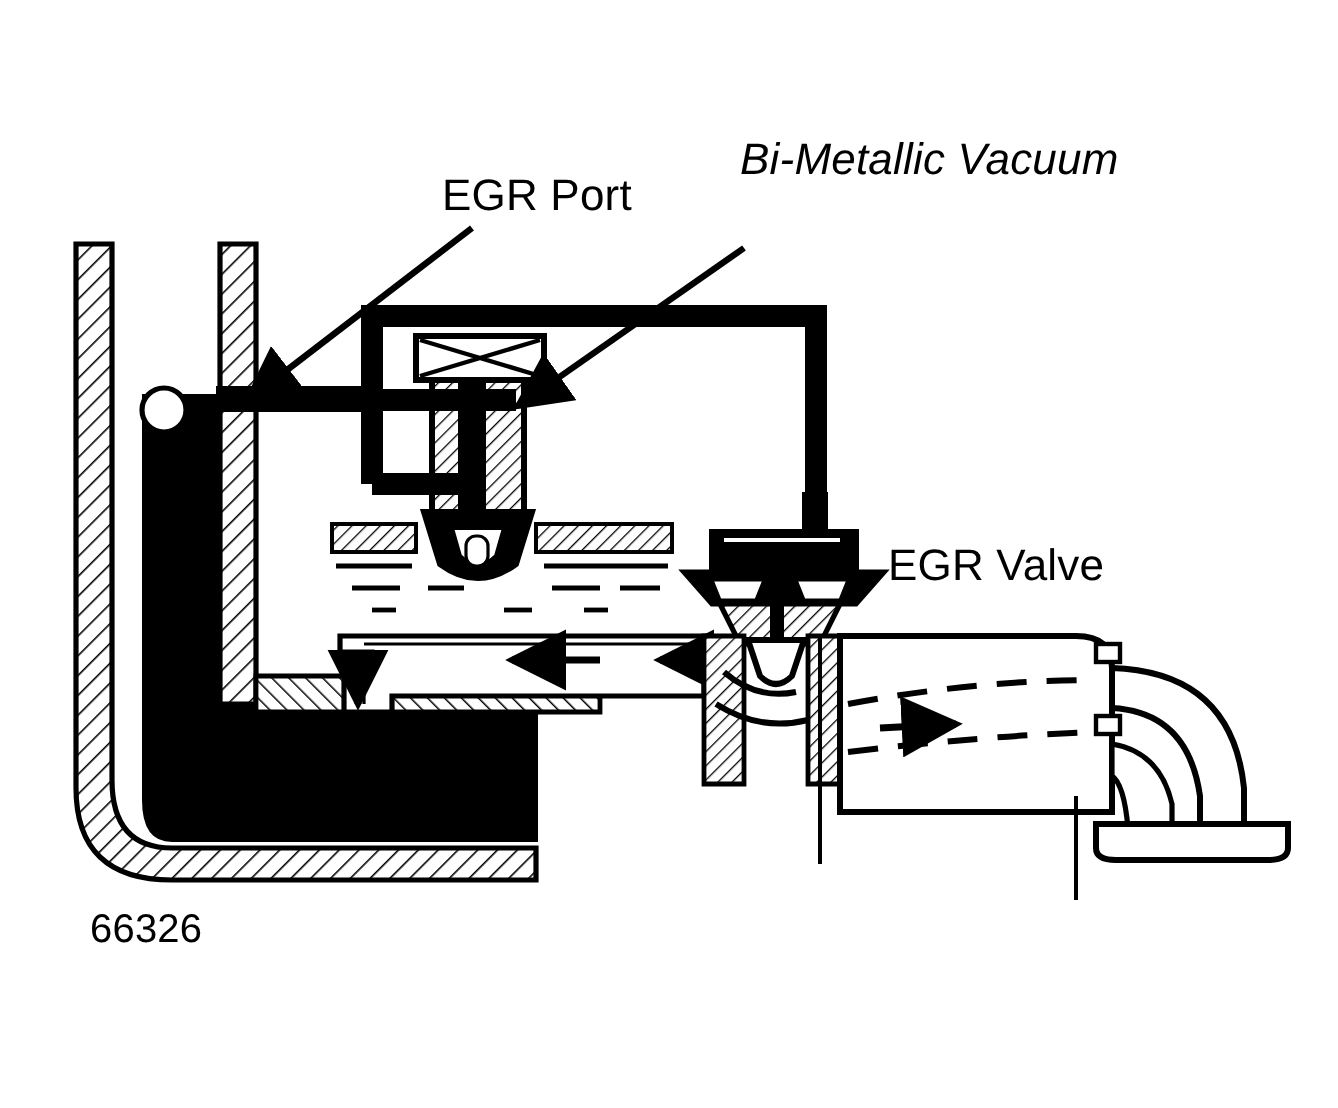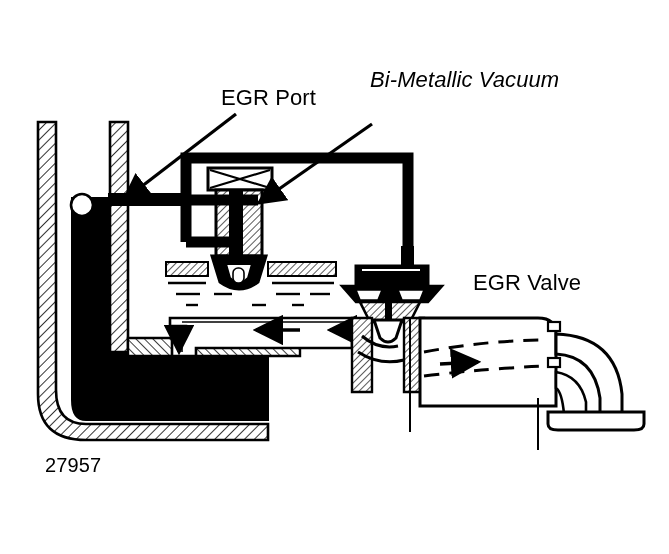--- a/index.html
+++ b/index.html
@@ -26,21 +26,21 @@
   .lbl {
     position: absolute;
     color: #000000;
     font-family: "Liberation Sans", sans-serif;
     white-space: nowrap;
     line-height: 1.08;
     letter-spacing: 0.1px;
   }
   #label-egr-port   { left: 221px; top: 86px;  font-size: 22px; }
   #label-bvsv       { left: 370px; top: 68px;  font-size: 22px; font-style: italic; }
-  #label-egr-valve  { left: 473px; top: 271px; font-size: 22px; }
+  #label-egr-valve  { left: 444px; top: 271px; font-size: 22px; }
   #label-figure-no  { left: 45px;  top: 455px; font-size: 20px; }
   .lbl span { display: block; }
 </style>
 </head>
 <body>
 
 <div id="page">
 
   <svg id="diagram" viewBox="0 0 669 554" xmlns="http://www.w3.org/2000/svg">
     <defs>
@@ -197,15 +197,15 @@
   </svg>
 
   <div class="lbl" id="label-egr-port">EGR Port</div>
 
   <div class="lbl" id="label-bvsv">
     <span>Bi-Metallic Vacuum</span>
   </div>
 
   <div class="lbl" id="label-egr-valve">EGR Valve</div>
 
-  <div class="lbl" id="label-figure-no">27957</div>
+  <div class="lbl" id="label-figure-no">66326</div>
 
 </div>
 
 </body></html>

